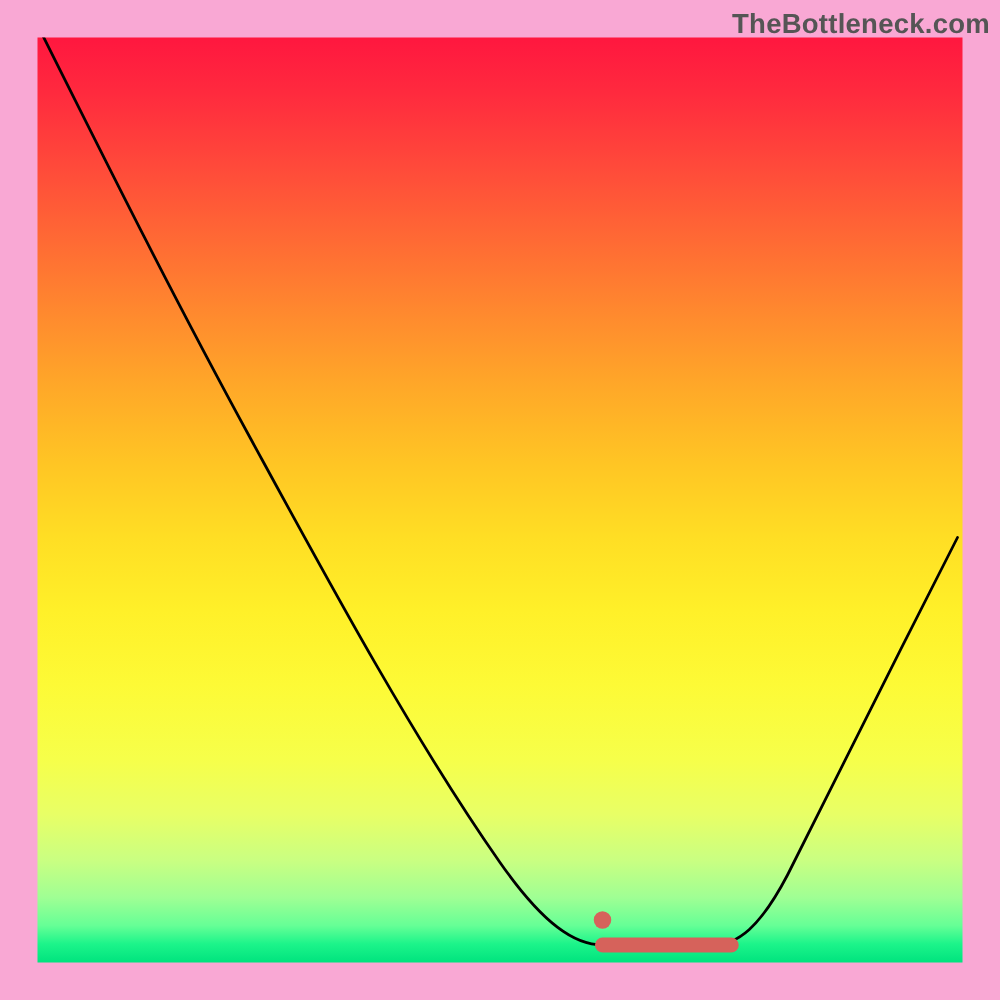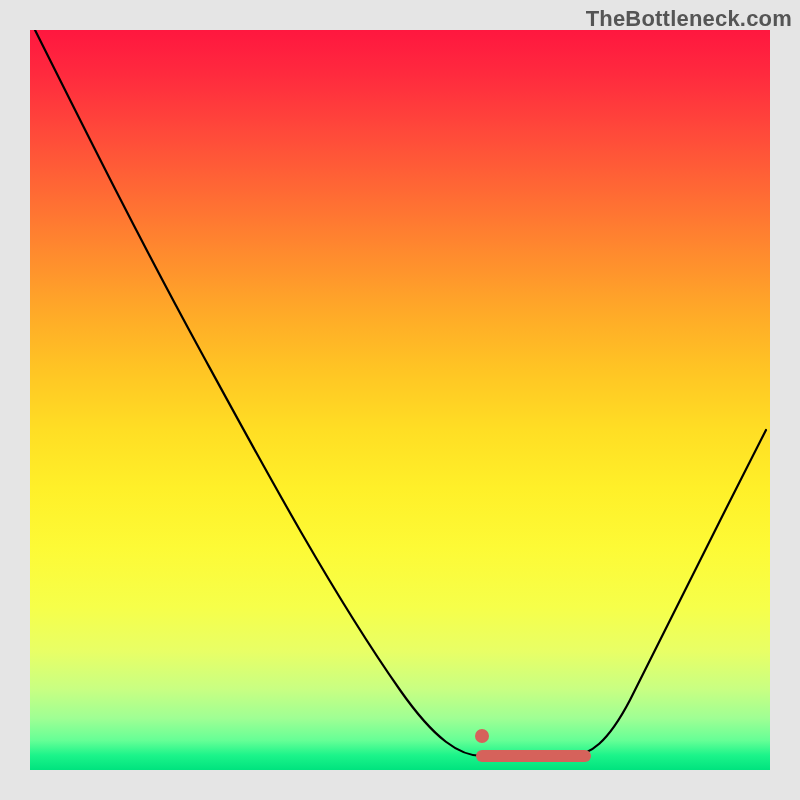--- a/index.html
+++ b/index.html
@@ -1,21 +1,21 @@
 <!DOCTYPE html>
 <html><head>
 <meta charset="utf-8">
 <style>
   * { margin: 0; padding: 0; box-sizing: border-box; }
   html, body { width: 800px; height: 800px; overflow: hidden; background: #000; }
   .frame {
     position: relative;
     width: 800px;
     height: 800px;
-    background: #e5e5e5;
+    background: #f9a8d4;
   }
   .watermark {
     position: absolute;
     top: 6px;
     right: 8px;
     font-family: Arial, Helvetica, sans-serif;
     font-size: 22px;
     font-weight: bold;
     color: #555;
     letter-spacing: 0.2px;

